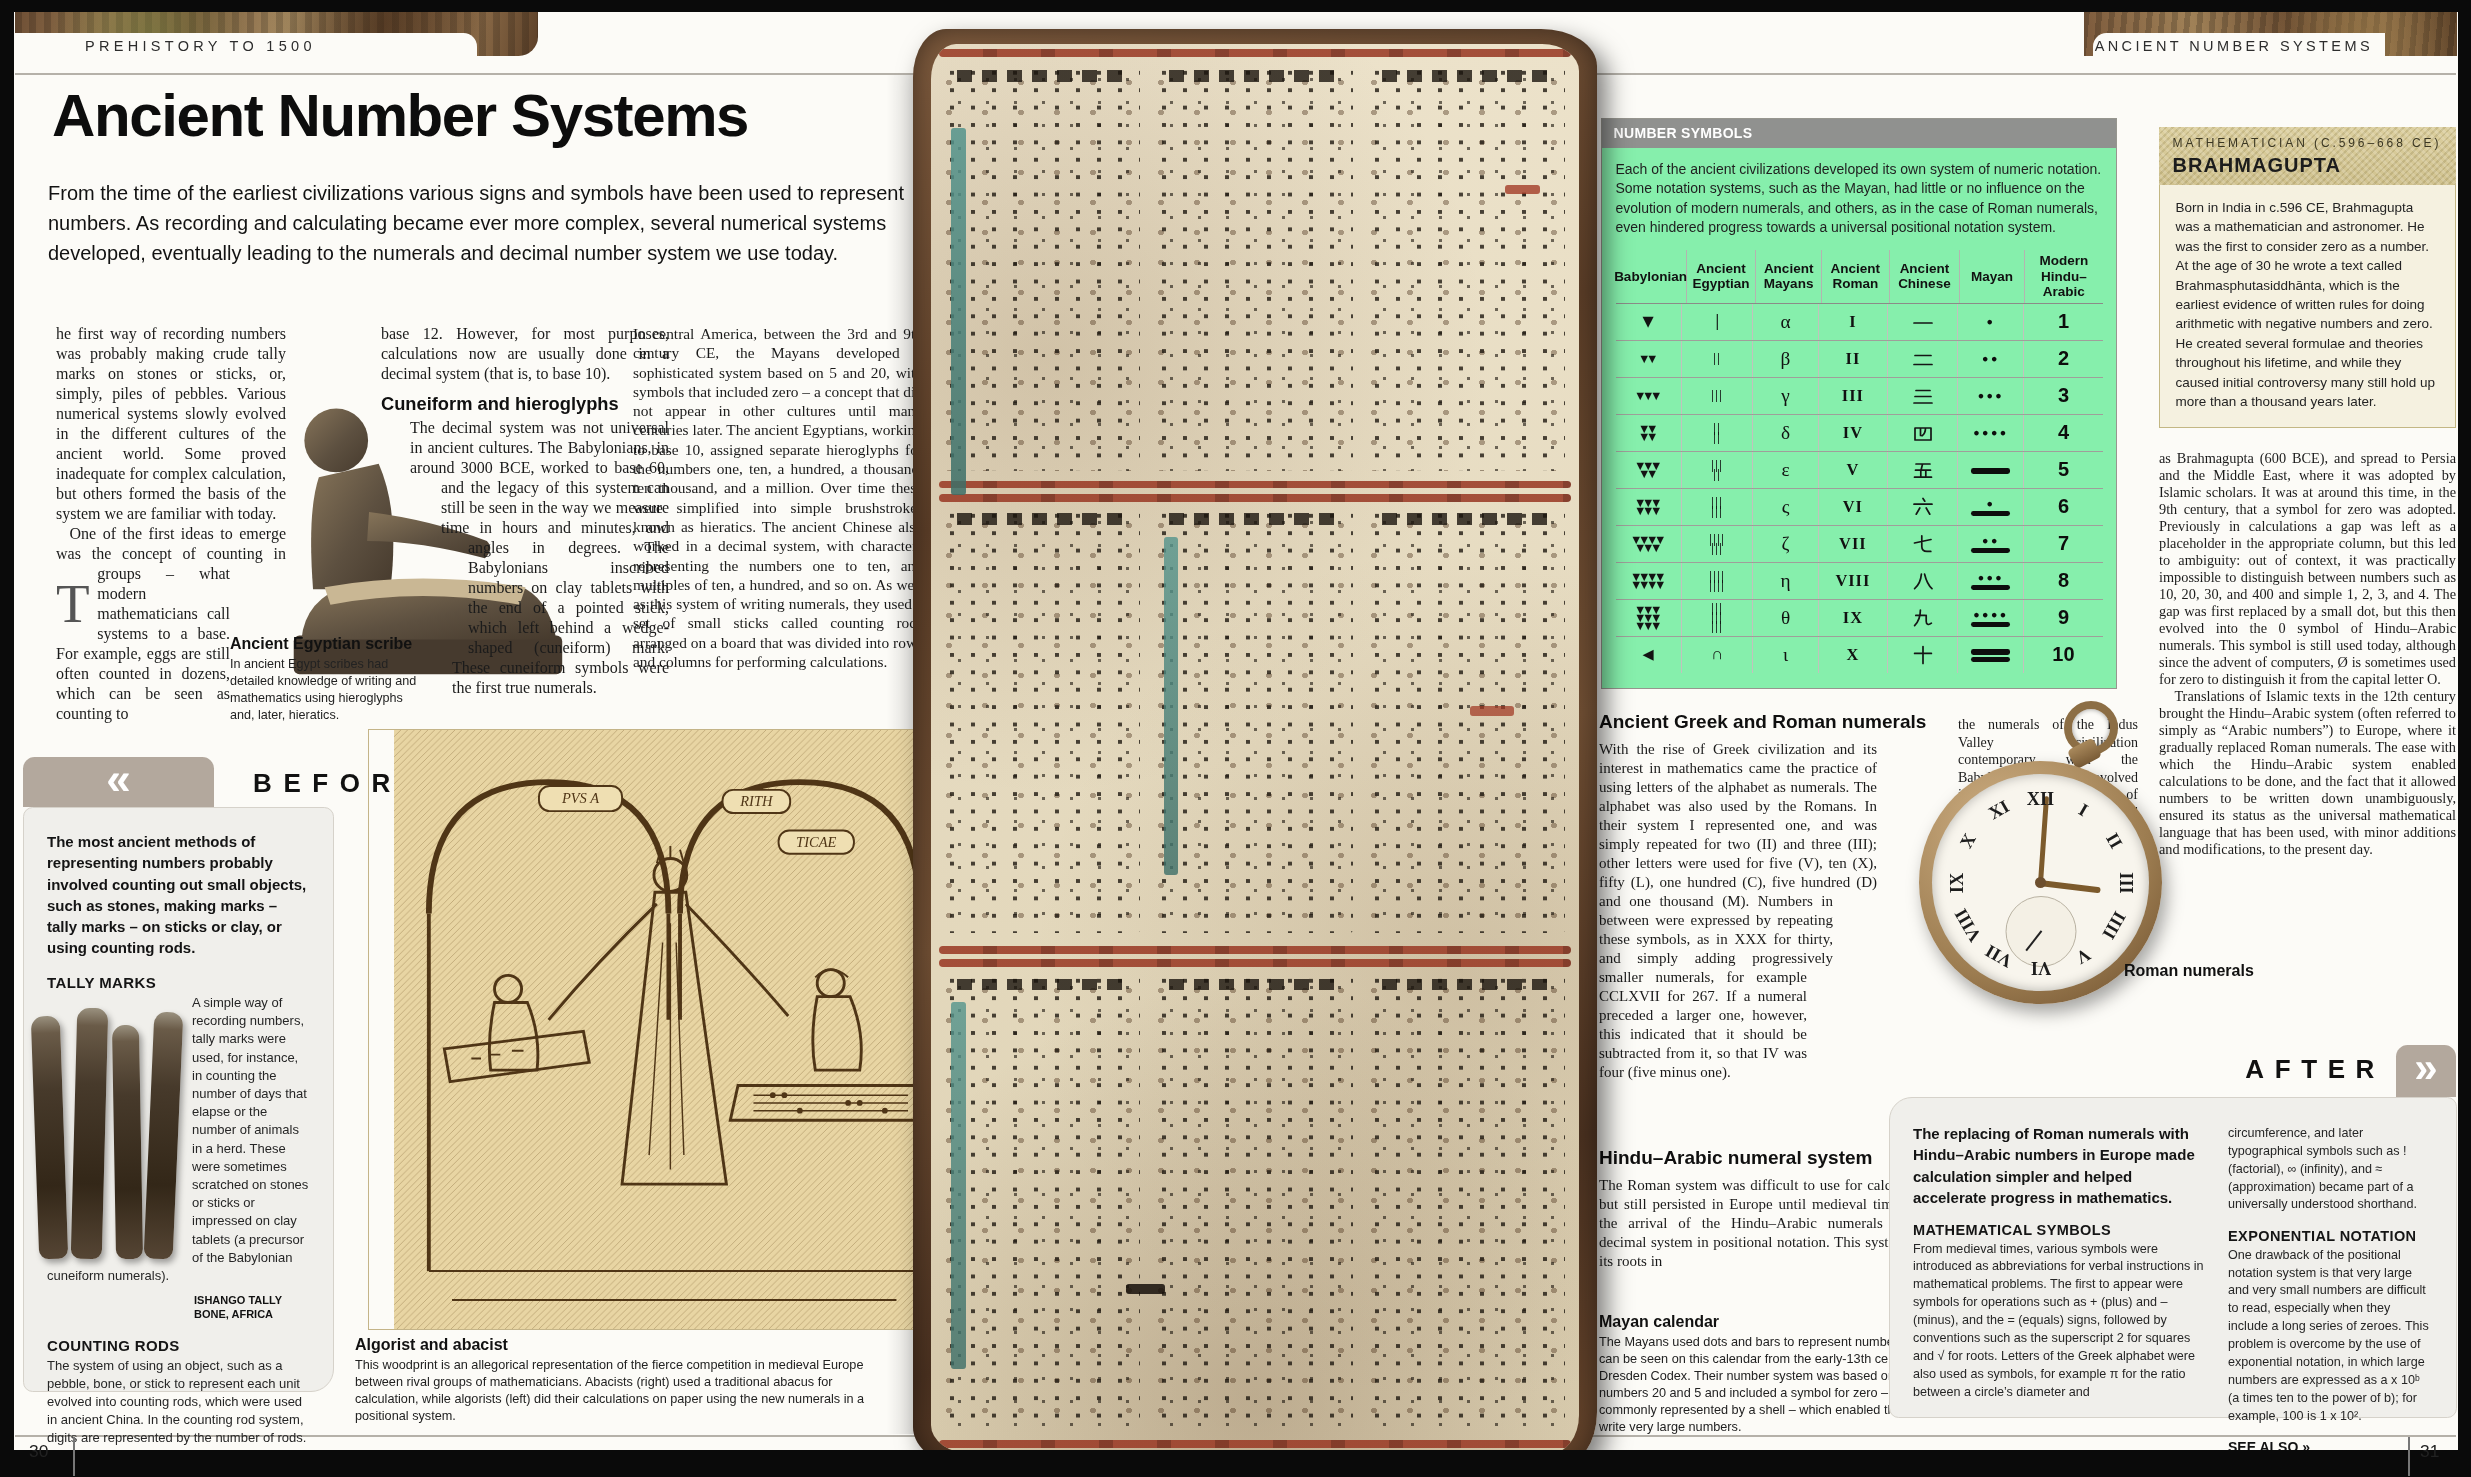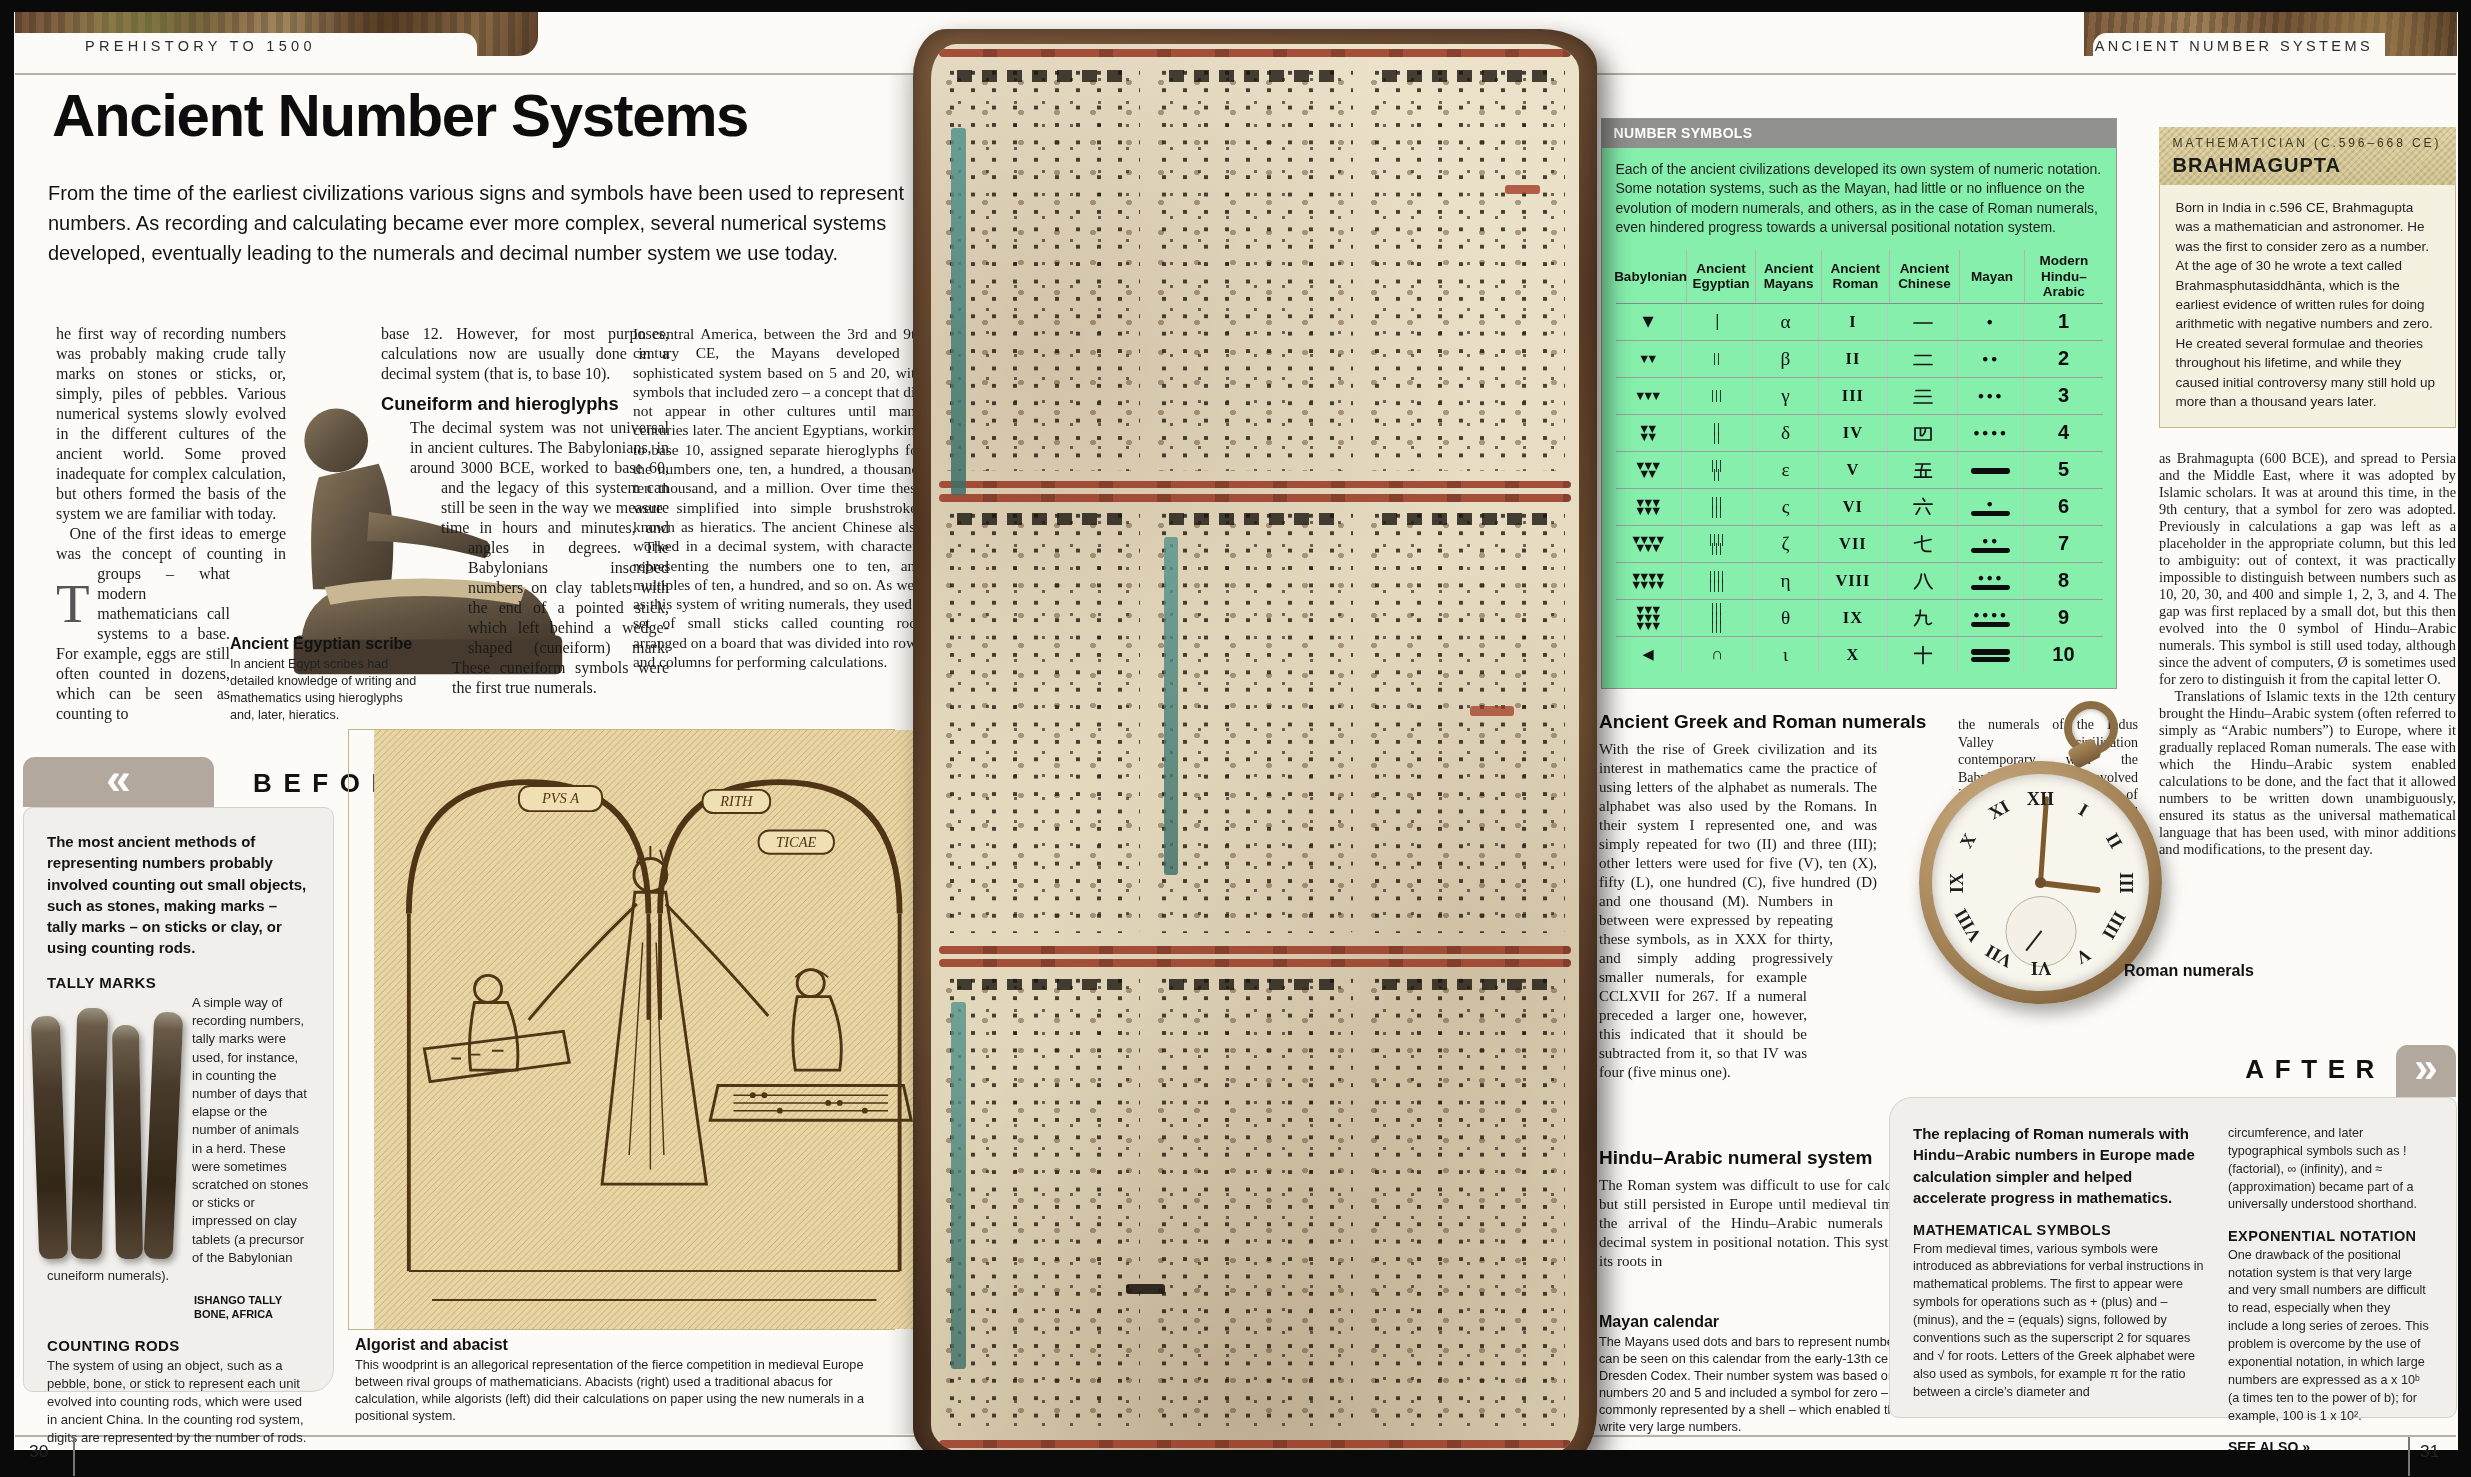--- a/index.html
+++ b/index.html
@@ -67,21 +67,21 @@
   .seealso{margin-top:15.4px;clear:both;}
   .sa-l{font-size:14px;font-weight:bold;color:#111;}
   .sa-p{font-size:13.5px;font-style:italic;font-family:"Liberation Serif",serif;}
   .sa-t{font-size:14px;font-variant:small-caps;font-weight:bold;letter-spacing:0.5px;}
   #sticks{left:33px;top:1004px;width:151px;height:259px;z-index:3;}
   .stick{position:absolute;bottom:3.9px;border-radius:12.6px 12.6px 9.7px 9.7px;box-shadow:2.9px 3.9px 6.8px rgba(0,0,0,.35);background:linear-gradient(180deg,#9a917f 0%,#6a5b48 7%,#473a2b 30%,#332718 70%,#554534 100%);}
   .stick:nth-child(1){left:1.9px;width:29px;height:243px;transform:rotate(-2deg);}
   .stick:nth-child(2){left:41px;width:31px;height:251px;transform:rotate(1.5deg);}
   .stick:nth-child(3){left:81px;width:27px;height:234px;transform:rotate(-1deg);}
   .stick:nth-child(4){left:116px;width:29px;height:247px;transform:rotate(2.5deg);}
-  #woodcut{left:349px;top:730px;width:545px;height:599px;z-index:2;box-shadow:0 0 0 1px #c4b488;padding-left:25px;}
+  #woodcut{left:369px;top:730px;width:545px;height:599px;z-index:2;box-shadow:0 0 0 1px #c4b488;padding-left:25px;}
   #wood-cap{left:355px;top:1336px;width:529px;}
   #wood-cap .cap-x{width:521px;font-size:12.7px;}
   
   #codex{left:913px;top:29px;width:684px;height:1439px;z-index:6;}
   #cx-edge{position:absolute;inset:0;border-radius:33px 56px 39px 60px/48px 37px 56px 41px;
     background:linear-gradient(160deg,#7d5a3d,#5a3d27 30%,#6f4e33 55%,#4a3120 80%,#66452c);
     box-shadow:9.7px 11.6px 25px rgba(0,0,0,.5), inset 0 0 27px rgba(0,0,0,.45);}
   #cx-paper{position:absolute;inset:14.5px 18.3px;border-radius:25px 37px 29px 41px/35px 27px 39px 29px;overflow:hidden;background:
     radial-gradient(circle at 18% 22%,rgba(124,94,62,.22),transparent 36%),
     radial-gradient(circle at 82% 66%,rgba(124,94,62,.20),transparent 40%),

